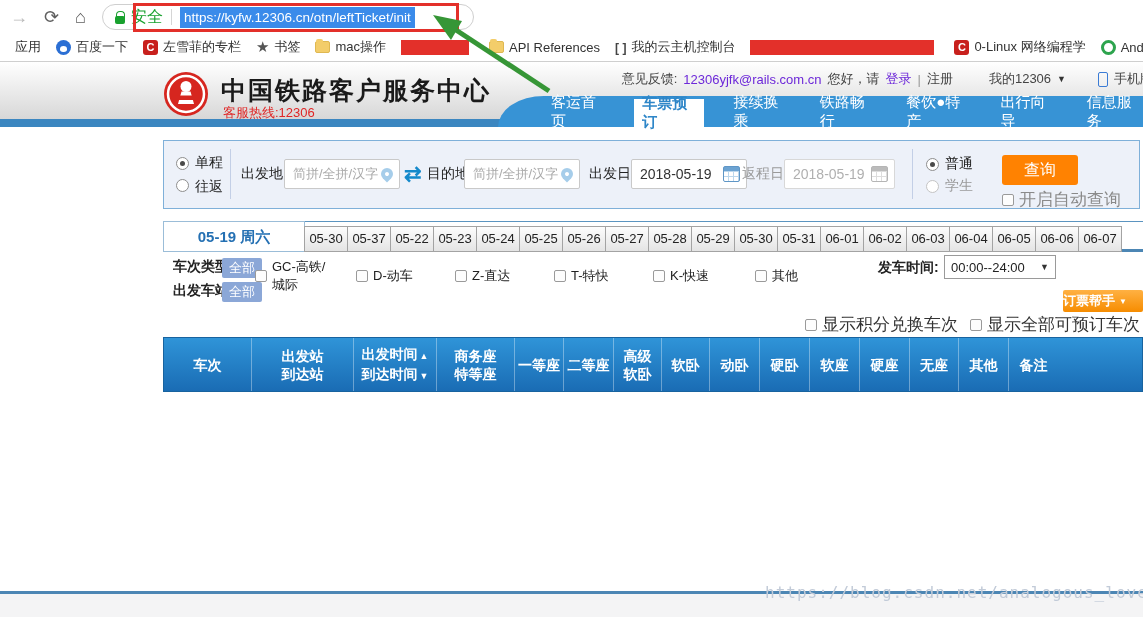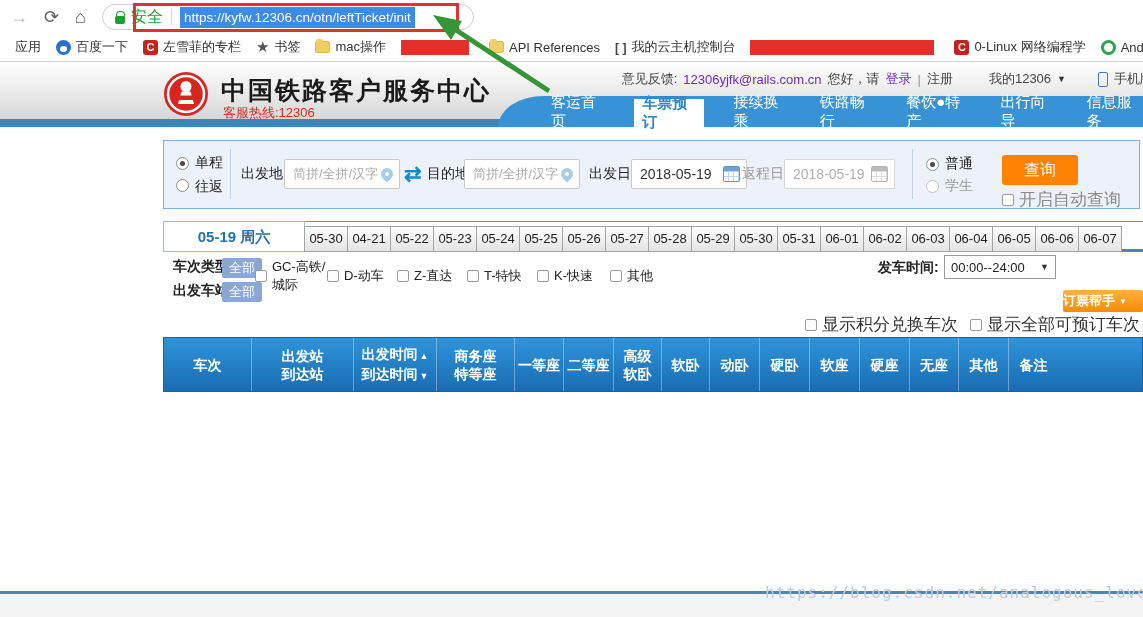--- a/index.html
+++ b/index.html
@@ -107,21 +107,21 @@
     line-height:29px; z-index:2; cursor:pointer; }
   #date-tabs { position:absolute; left:305px; top:226px; display:flex; z-index:2; }
   .date-tab { width:44px; height:26px; margin-left:-1px; border:1px solid #a3a3a3;
     background:linear-gradient(#fdfdfd,#e4e4e4); font-size:13px; color:#222; text-align:center;
     line-height:24px; cursor:pointer; }
 
   
   .flt-label { position:absolute; font-size:14px; font-weight:bold; color:#222; }
   .badge { position:absolute; background:#8ba7d7; color:#fff; font-size:13px; padding:1px 7px;
     border-radius:2px; cursor:pointer; }
-  #train-types { position:absolute; left:255px; top:258px; display:flex; }
+  #train-types { position:absolute; left:255px; top:258px; display:flex;gap:29px; }
   .tt-item { display:flex; align-items:center; gap:5px; font-size:13px; color:#222; cursor:pointer; }
   .tt-item:nth-of-type(1){ width:72px; } .tt-item:nth-of-type(2){ width:70px; }
   .tt-item:nth-of-type(3){ width:70px; } .tt-item:nth-of-type(4){ width:70px; }
   .tt-item:nth-of-type(5){ width:73px; } .tt-item:nth-of-type(6){ width:60px; }
   #time-select { position:absolute; left:944px; top:255px; width:112px; height:24px; background:#fff;
     border:1px solid #9a9a9a; display:flex; align-items:center; padding:0 6px; font-size:13px; color:#222;
     justify-content:space-between; cursor:pointer; }
   #time-select .caret { font-size:9px; color:#333; }
   #helper-btn { position:absolute; left:1063px; top:283px; width:80px; height:22px;
     background:linear-gradient(#ffb143,#f68c00); border-radius:2px; color:#fff; font-size:13px;
@@ -331,21 +331,21 @@
     </div>
   </div>
 
   <div id="date-hairline"></div>
   <div id="date-underline"></div>
   <div id="date-selected">05-19 周六</div>
   <div id="date-tabs">
 
       <div class="date-tab">05-30</div>
 
-      <div class="date-tab">04-21</div>
+      <div class="date-tab">05-37</div>
 
       <div class="date-tab">05-22</div>
 
       <div class="date-tab">05-23</div>
 
       <div class="date-tab">05-24</div>
 
       <div class="date-tab">05-25</div>
 
       <div class="date-tab">05-26</div>

